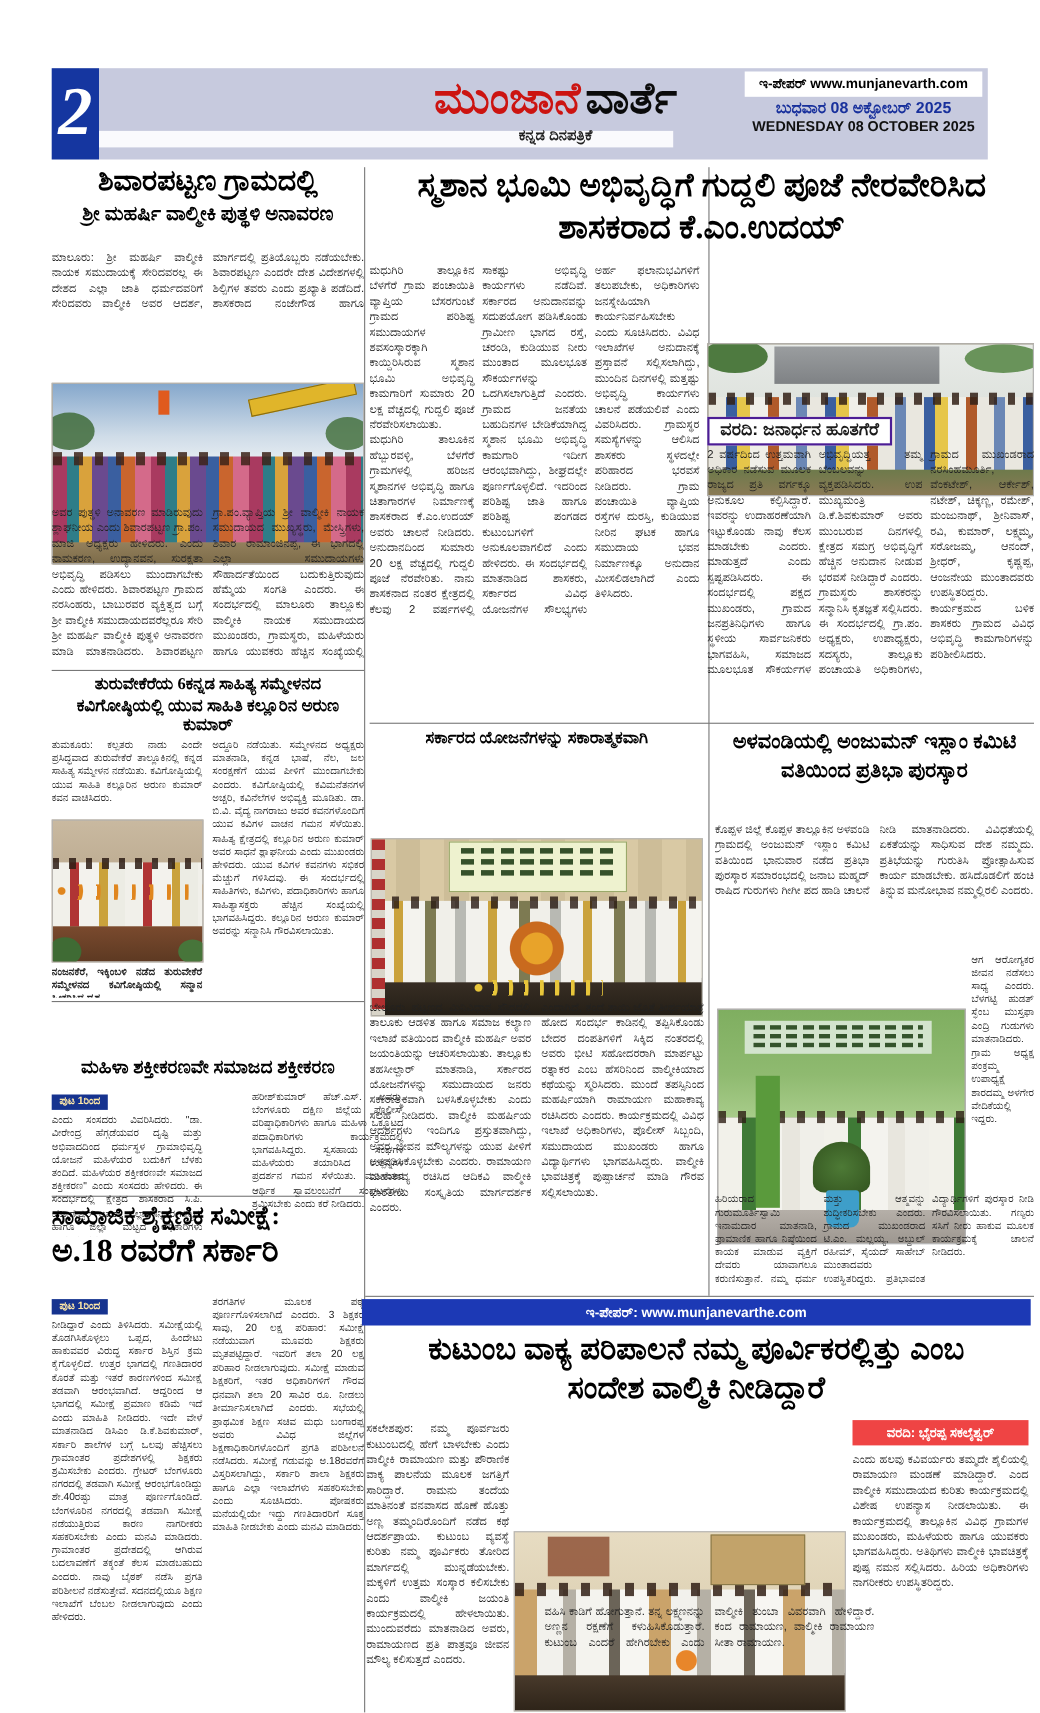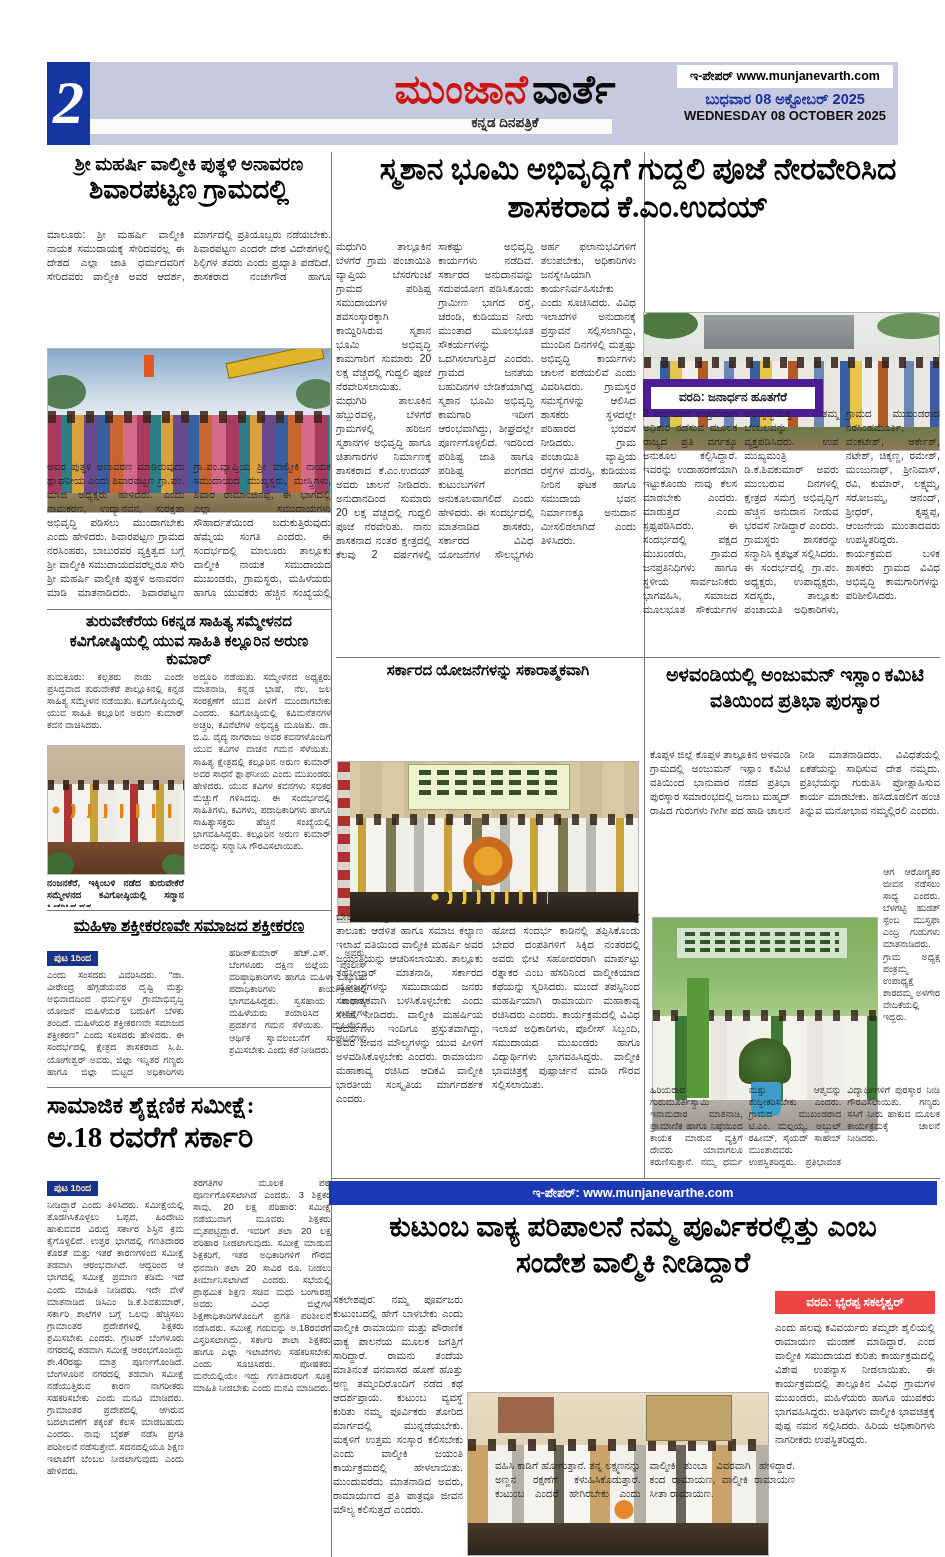--- a/index.html
+++ b/index.html
@@ -7,21 +7,21 @@
          font-family:"Liberation Sans",sans-serif;color:#1a1a1a;}
   .abs{position:absolute;}
   .kn{font-size:10.3px;line-height:1.36;text-align:justify;overflow:hidden;color:#222;}
   .kn-sm{font-size:9.3px;line-height:1.3;text-align:justify;overflow:hidden;color:#222;}
   .hl{font-family:"Liberation Serif",serif;font-weight:bold;color:#000;text-align:center;}
   .rule{background:#777;}
   .cols2{column-count:2;column-gap:9px;}
   .cols3{column-count:3;column-gap:7px;}
   .tag{display:inline-block;background:#16338f;color:#ffe9a8;font-size:9.5px;font-weight:bold;
        padding:1px 7px 2px;margin-bottom:3px;}
-  .bylinebox{border:8px solid #4c1d95;background:#fff;font-weight:bold;font-size:12px;
+  .bylinebox{border:2px solid #4c1d95;background:#fff;font-weight:bold;font-size:16px;
              text-align:center;line-height:20px;}
   .bylinebox-dark{background:#ef4444;color:#fff;font-weight:bold;font-size:12px;
              text-align:center;line-height:22px;}
   
   #mastband{background:#c7cade;}
   #pagenum{background:#1536a0;color:#fff;font-family:"Liberation Serif",serif;
            font-style:italic;font-weight:bold;font-size:62px;text-align:center;line-height:80px;}
   #whitestrip{background:#fafafd;}
   #masttitle{text-align:center;}
   #masttitle .t-red{color:#cc1411;font-family:"Liberation Serif",serif;font-weight:bold;font-size:40px;}
@@ -112,22 +112,22 @@
 
   <div class="abs rule" style="left:331px;top:152px;width:1px;height:1405px;"></div>
   <div class="abs rule" style="left:644px;top:152px;width:1px;height:1026px;"></div>
   <div class="abs rule" style="left:47px;top:609px;width:284px;height:1px;"></div>
   <div class="abs rule" style="left:47px;top:910px;width:284px;height:1px;"></div>
   <div class="abs rule" style="left:47px;top:1087px;width:284px;height:1px;"></div>
   <div class="abs rule" style="left:336px;top:657px;width:604px;height:1px;"></div>
   <div class="abs rule" style="left:332px;top:1178px;width:608px;height:1px;"></div>
 
   <div class="abs" style="left:47px;top:150px;width:284px;height:459px;">
+    <div class="hl" style="font-size:26px;line-height:1.15;">ಶಿವಾರಪಟ್ಟಣ ಗ್ರಾಮದಲ್ಲಿ</div>
     <div class="hl" style="font-size:18px;margin-top:4px;">ಶ್ರೀ ಮಹರ್ಷಿ ವಾಲ್ಮೀಕಿ ಪುತ್ಥಳಿ ಅನಾವರಣ</div>
-    <div class="hl" style="font-size:26px;line-height:1.15;">ಶಿವಾರಪಟ್ಟಣ ಗ್ರಾಮದಲ್ಲಿ</div>
     <div class="kn cols2" style="position:absolute;left:0;top:78px;width:284px;height:62px;">ಮಾಲೂರು: ಶ್ರೀ ಮಹರ್ಷಿ ವಾಲ್ಮೀಕಿ ನಾಯಕ ಸಮುದಾಯಕ್ಕೆ ಸೇರಿದವರಲ್ಲ ಈ ದೇಶದ ಎಲ್ಲಾ ಜಾತಿ ಧರ್ಮದವರಿಗೆ ಸೇರಿದವರು ವಾಲ್ಮೀಕಿ ಅವರ ಆದರ್ಶ, ಮಾರ್ಗದಲ್ಲಿ ಪ್ರತಿಯೊಬ್ಬರು ನಡೆಯಬೇಕು. ಶಿವಾರಪಟ್ಟಣ ಎಂದರೇ ದೇಶ ವಿದೇಶಗಳಲ್ಲಿ ಶಿಲ್ಪಿಗಳ ತವರು ಎಂದು ಪ್ರಖ್ಯಾತಿ ಪಡೆದಿದೆ. ಶಾಸಕರಾದ ನಂಜೇಗೌಡ ಹಾಗೂ ಗ್ರಾ.ಪಂ.ಸದಸ್ಯರ ಸಹಕಾರದಿಂದ ವಾಲ್ಮೀಕಿ ಪುತ್ಥಳಿ ನಿರ್ಮಾಣವಾಗಿದೆ. ವಾಲ್ಮೀಕಿ ವೃತ್ತ</div>
     <div id="photoA" class="photo abs" style="left:0;top:143px;width:282px;height:163px;">
       <div class="treeL"></div>
       <div class="treeR"></div>
       <div class="flag"></div>
       <div class="crane"></div>
     </div>
     <div class="kn cols2" style="position:absolute;left:0;top:310px;width:284px;height:149px;">ಅವರ ಪುತ್ಥಳಿ ಅನಾವರಣ ಮಾಡಿರುವುದು ಶ್ಲಾಘನೀಯ ಎಂದು ಶಿವಾರಪಟ್ಟಣ ಗ್ರಾ.ಪಂ. ಮಾಜಿ ಅಧ್ಯಕ್ಷರು ಹೇಳಿದರು. ಎಂದು ನಾಮಕರಣ, ಉದ್ಯಾನವನ, ಸುರಕ್ಷತಾ ಅಭಿವೃದ್ಧಿ ಪಡಿಸಲು ಮುಂದಾಗಬೇಕು ಎಂದು ಹೇಳಿದರು. ಶಿವಾರಪಟ್ಟಣ ಗ್ರಾಮದ ನರಸಿಂಹರು, ಬಾಬುರವರ ವ್ಯಕ್ತಿತ್ವದ ಬಗ್ಗೆ ಶ್ರೀ ವಾಲ್ಮೀಕಿ ಸಮುದಾಯದವರೆಲ್ಲರೂ ಸೇರಿ ಶ್ರೀ ಮಹರ್ಷಿ ವಾಲ್ಮೀಕಿ ಪುತ್ಥಳಿ ಅನಾವರಣ ಮಾಡಿ ಮಾತನಾಡಿದರು. ಶಿವಾರಪಟ್ಟಣ ಗ್ರಾ.ಪಂ.ವ್ಯಾಪ್ತಿಯ ಶ್ರೀ ವಾಲ್ಮೀಕಿ ನಾಯಕ ಸಮುದಾಯದ ಮುಖ್ಯಸ್ಥರು, ಮೇಸ್ತ್ರಿಗಳು, ಶಿವಾರ ರಾಮಾಂಜಿನಪ್ಪ, ಈ ಭಾಗದಲ್ಲಿ ಎಲ್ಲಾ ಸಮುದಾಯಗಳು ಸೌಹಾರ್ದತೆಯಿಂದ ಬದುಕುತ್ತಿರುವುದು ಹೆಮ್ಮೆಯ ಸಂಗತಿ ಎಂದರು. ಈ ಸಂದರ್ಭದಲ್ಲಿ ಮಾಲೂರು ತಾಲ್ಲೂಕು ವಾಲ್ಮೀಕಿ ನಾಯಕ ಸಮುದಾಯದ ಮುಖಂಡರು, ಗ್ರಾಮಸ್ಥರು, ಮಹಿಳೆಯರು ಹಾಗೂ ಯುವಕರು ಹೆಚ್ಚಿನ ಸಂಖ್ಯೆಯಲ್ಲಿ ಭಾಗವಹಿಸಿ ಪುತ್ಥಳಿಗೆ ಪುಷ್ಪ ನಮನ ಸಲ್ಲಿಸಿದರು. ಗ್ರಾಮದ ಅಭಿವೃದ್ಧಿಗೆ ಅಗತ್ಯವಿರುವ ಎಲ್ಲಾ ನೆರವು ನೀಡಲಾಗುವುದು ಎಂದು ಮುಖಂಡರು ಭರವಸೆ ನೀಡಿದರು.</div>
   </div>
 
@@ -138,21 +138,21 @@
       <div class="kn-sm abs" style="left:0;top:0;width:137px;height:72px;">ತುಮಕೂರು: ಕಲ್ಪತರು ನಾಡು ಎಂದೇ ಪ್ರಸಿದ್ಧವಾದ ತುರುವೇಕೆರೆ ತಾಲ್ಲೂಕಿನಲ್ಲಿ ಕನ್ನಡ ಸಾಹಿತ್ಯ ಸಮ್ಮೇಳನ ನಡೆಯಿತು. ಕವಿಗೋಷ್ಠಿಯಲ್ಲಿ ಯುವ ಸಾಹಿತಿ ಕಲ್ಲೂರಿನ ಅರುಣ ಕುಮಾರ್ ಕವನ ವಾಚಿಸಿದರು.</div>
       <div id="photoB2" class="photo abs" style="left:0;top:74px;width:136px;height:128px;">
         <div class="leafL"></div>
         <div class="leafR"></div>
       </div>
       <div class="kn-sm abs" style="left:0;top:206px;width:137px;height:30px;font-weight:bold;">ನಂಜನಕೆರೆ, ಇಕ್ಕಿಂಬಳಿ ನಡೆದ ತುರುವೇಕೆರೆ ಸಮ್ಮೇಳನದ ಕವಿಗೋಷ್ಠಿಯಲ್ಲಿ ಸನ್ಮಾನ ಸ್ವೀಕರಿಸಿದ ದೃಶ್ಯ</div>
       <div class="kn-sm abs" style="left:146px;top:0;width:138px;height:236px;">ಅದ್ದೂರಿ ನಡೆಯಿತು. ಸಮ್ಮೇಳನದ ಅಧ್ಯಕ್ಷರು ಮಾತನಾಡಿ, ಕನ್ನಡ ಭಾಷೆ, ನೆಲ, ಜಲ ಸಂರಕ್ಷಣೆಗೆ ಯುವ ಪೀಳಿಗೆ ಮುಂದಾಗಬೇಕು ಎಂದರು. ಕವಿಗೋಷ್ಠಿಯಲ್ಲಿ ಕವಿಮನೆತನಗಳ ಅಚ್ಚರಿ, ಕವಿನೆಲೆಗಳ ಅಭಿವ್ಯಕ್ತಿ ಮೂಡಿತು. ಡಾ. ಬಿ.ವಿ. ವೈದ್ಯ ನಾಗರಾಜು ಅವರ ಕವನಗಳೊಂದಿಗೆ ಯುವ ಕವಿಗಳ ವಾಚನ ಗಮನ ಸೆಳೆಯಿತು. ಸಾಹಿತ್ಯ ಕ್ಷೇತ್ರದಲ್ಲಿ ಕಲ್ಲೂರಿನ ಅರುಣ ಕುಮಾರ್ ಅವರ ಸಾಧನೆ ಶ್ಲಾಘನೀಯ ಎಂದು ಮುಖಂಡರು ಹೇಳಿದರು. ಯುವ ಕವಿಗಳ ಕವನಗಳು ಸಭಿಕರ ಮೆಚ್ಚುಗೆ ಗಳಿಸಿದವು. ಈ ಸಂದರ್ಭದಲ್ಲಿ ಸಾಹಿತಿಗಳು, ಕವಿಗಳು, ಪದಾಧಿಕಾರಿಗಳು ಹಾಗೂ ಸಾಹಿತ್ಯಾಸಕ್ತರು ಹೆಚ್ಚಿನ ಸಂಖ್ಯೆಯಲ್ಲಿ ಭಾಗವಹಿಸಿದ್ದರು. ಕಲ್ಲೂರಿನ ಅರುಣ ಕುಮಾರ್ ಅವರನ್ನು ಸನ್ಮಾನಿಸಿ ಗೌರವಿಸಲಾಯಿತು.</div>
     </div>
   </div>
 
-  <div class="abs" style="left:47px;top:916px;width:284px;height:168px;text-decoration:underline;">
+  <div class="abs" style="left:47px;top:960px;width:284px;height:168px;">
     <div class="hl" style="font-size:17px;">ಮಹಿಳಾ ಶಕ್ತೀಕರಣವೇ ಸಮಾಜದ ಶಕ್ತೀಕರಣ</div>
     <div class="abs" style="left:0;top:31px;width:137px;height:136px;">
       <span class="tag">ಪುಟ 1ರಿಂದ</span>
       <div class="kn-sm" style="height:112px;">ಎಂದು ಸಂಸದರು ವಿವರಿಸಿದರು. "ಡಾ. ವೀರೇಂದ್ರ ಹೆಗ್ಗಡೆಯವರ ದೃಷ್ಟಿ ಮತ್ತು ಅಭಿವಾದದಿಂದ ಧರ್ಮಸ್ಥಳ ಗ್ರಾಮಾಭಿವೃದ್ಧಿ ಯೋಜನೆ ಮಹಿಳೆಯರ ಬದುಕಿಗೆ ಬೆಳಕು ತಂದಿದೆ. ಮಹಿಳೆಯರ ಶಕ್ತೀಕರಣವೇ ಸಮಾಜದ ಶಕ್ತೀಕರಣ" ಎಂದು ಸಂಸದರು ಹೇಳಿದರು. ಈ ಸಂದರ್ಭದಲ್ಲಿ ಕ್ಷೇತ್ರದ ಶಾಸಕರಾದ ಸಿ.ಪಿ. ಯೋಗೇಶ್ವರ್ ಅವರು, ಜಿಲ್ಲಾ ಇನ್ನಿತರ ಗಣ್ಯರು ಹಾಗೂ ಜಿಲ್ಲಾ ಮಟ್ಟದ ಅಧಿಕಾರಿಗಳು ಉಪಸ್ಥಿತರಿದ್ದರು.</div>
     </div>
     <div class="kn-sm abs" style="left:146px;top:31px;width:138px;height:136px;margin-left:36px;">ಹರೀಶ್‌ಕುಮಾರ್ ಹೆಚ್.ಎಸ್. ಅವರು, ಬೆಂಗಳೂರು ದಕ್ಷಿಣ ಜಿಲ್ಲೆಯ ಪೊಲೀಸ್ ವರಿಷ್ಠಾಧಿಕಾರಿಗಳು ಹಾಗೂ ಮಹಿಳಾ ಒಕ್ಕೂಟದ ಪದಾಧಿಕಾರಿಗಳು ಕಾರ್ಯಕ್ರಮದಲ್ಲಿ ಭಾಗವಹಿಸಿದ್ದರು. ಸ್ವಸಹಾಯ ಸಂಘಗಳ ಮಹಿಳೆಯರು ತಯಾರಿಸಿದ ಉತ್ಪನ್ನಗಳ ಪ್ರದರ್ಶನ ಗಮನ ಸೆಳೆಯಿತು. ಮಹಿಳೆಯರ ಆರ್ಥಿಕ ಸ್ವಾವಲಂಬನೆಗೆ ಸಂಘಟನೆಗಳು ಶ್ರಮಿಸಬೇಕು ಎಂದು ಕರೆ ನೀಡಿದರು.</div>
   </div>
 
   <div class="abs" style="left:47px;top:1093px;width:284px;height:464px;">
     <div class="hl" style="font-size:23px;text-align:left;">ಸಾಮಾಜಿಕ ಶೈಕ್ಷಣಿಕ ಸಮೀಕ್ಷೆ:</div>

